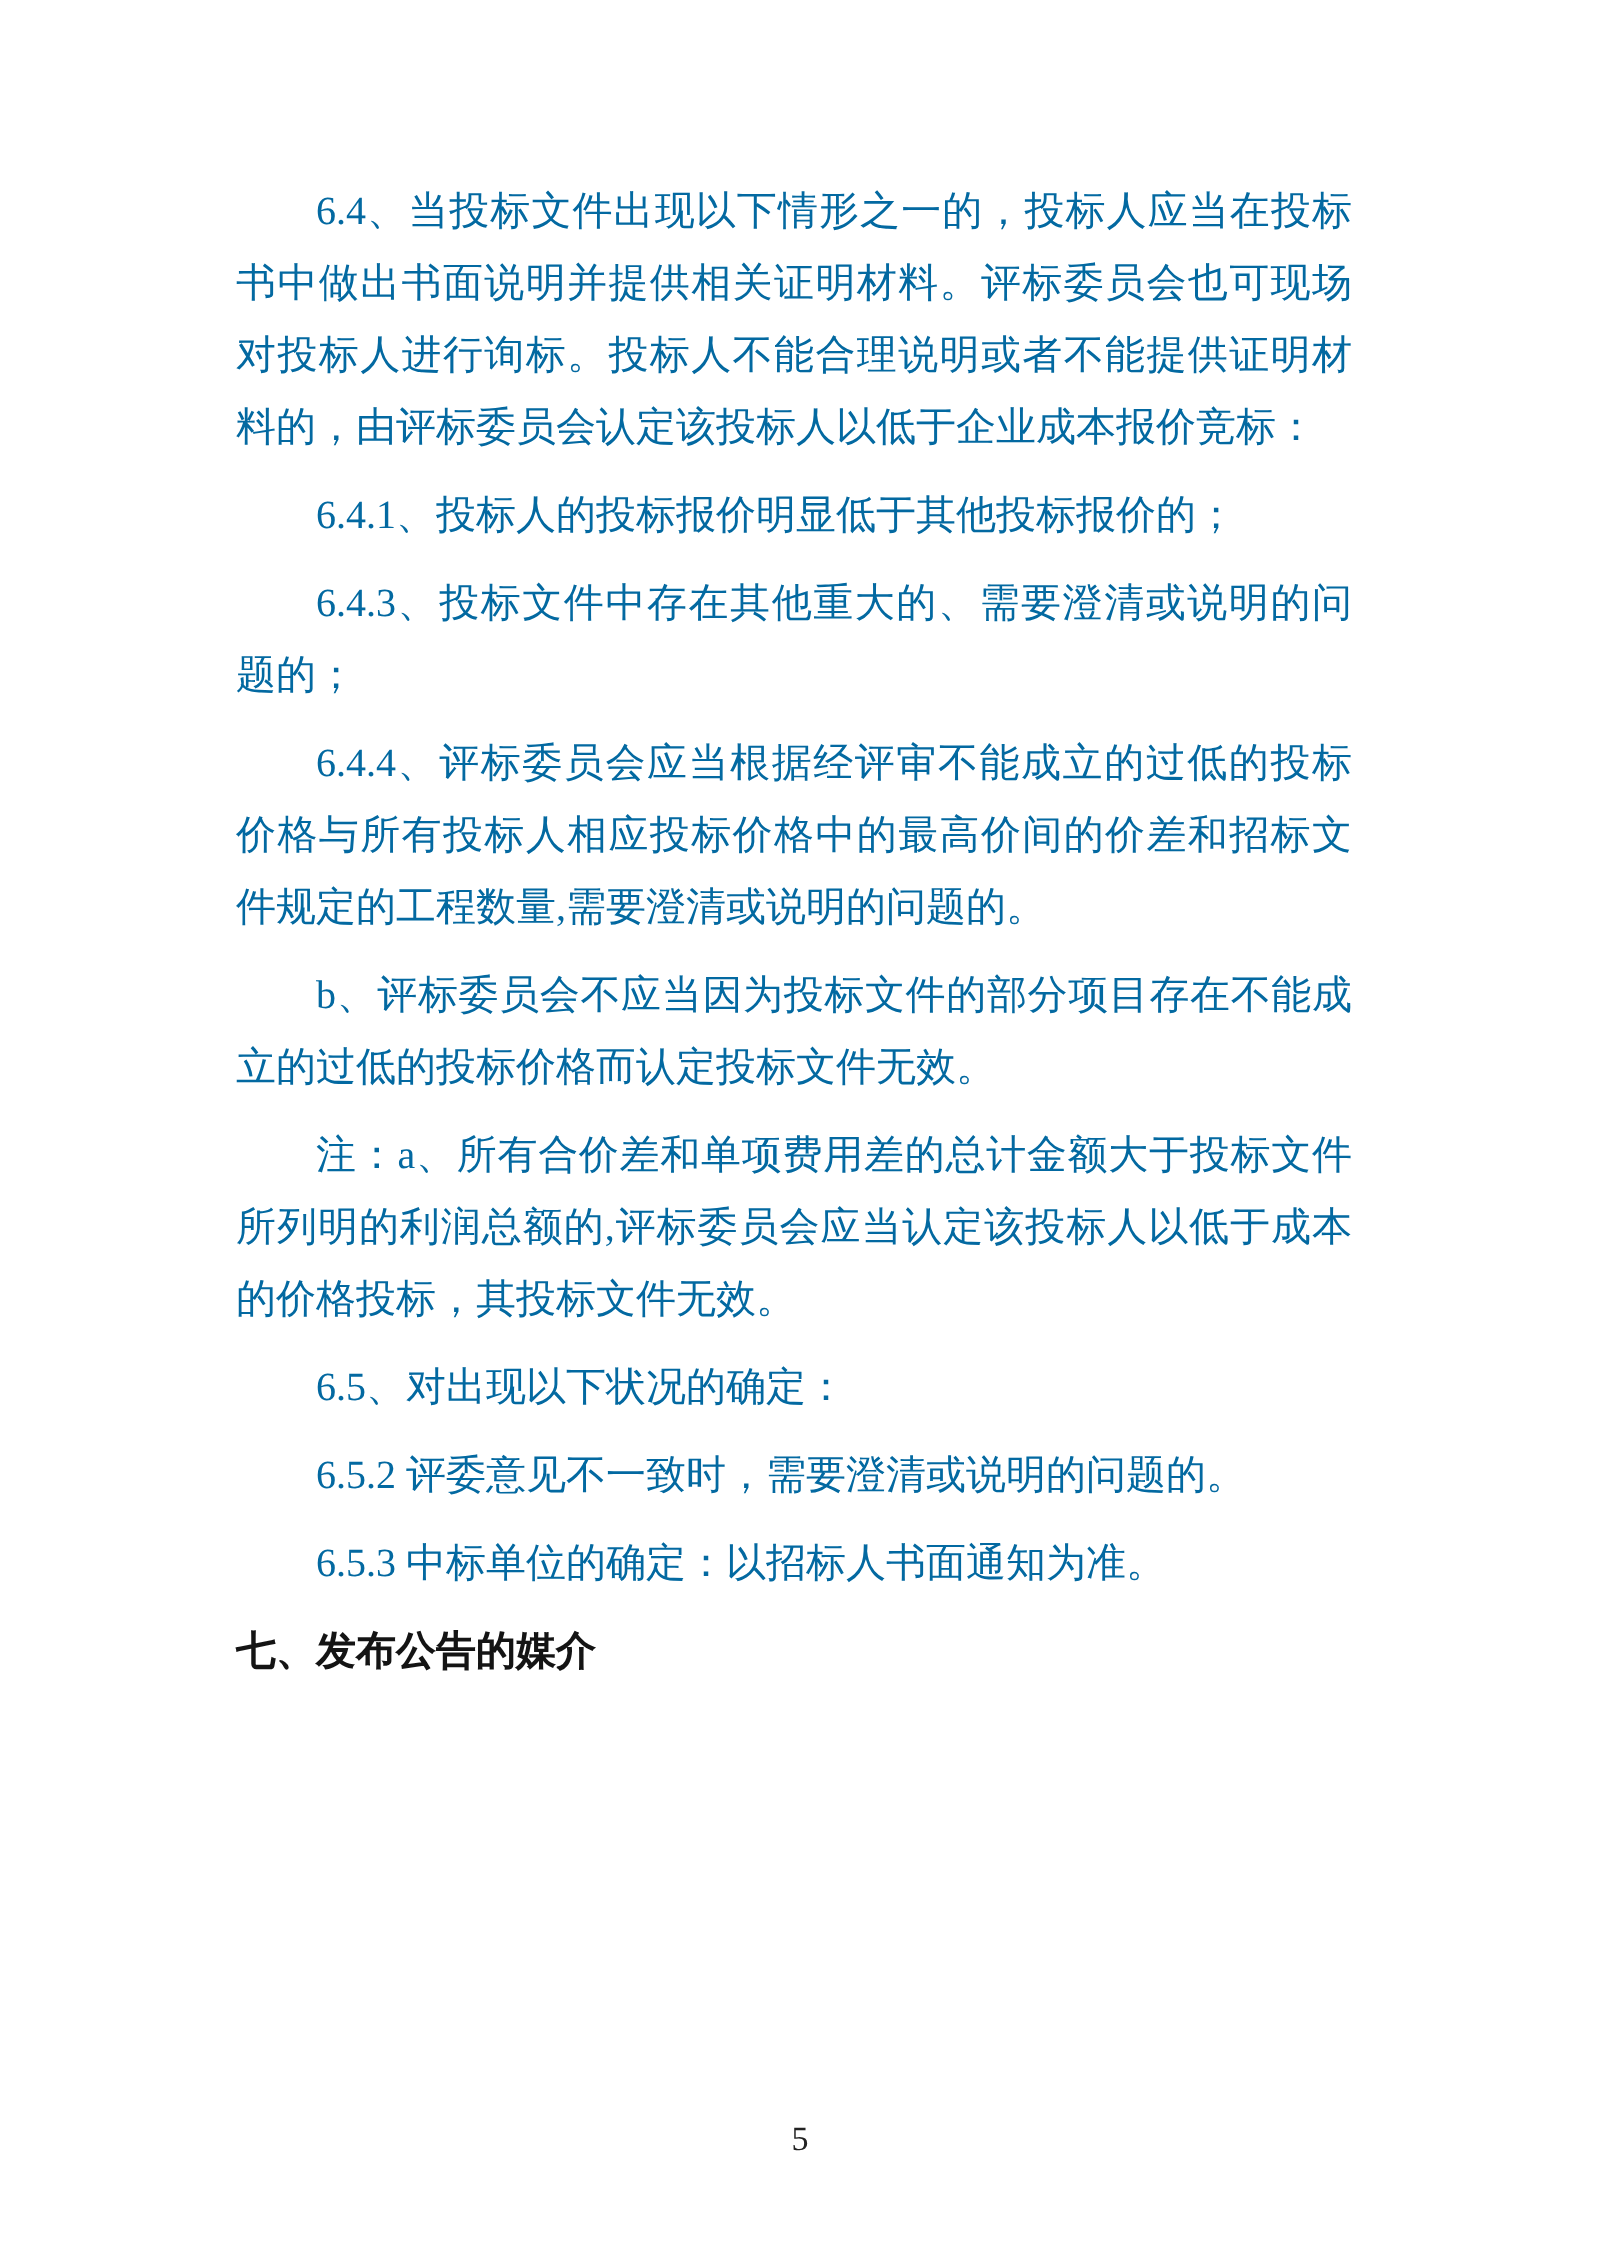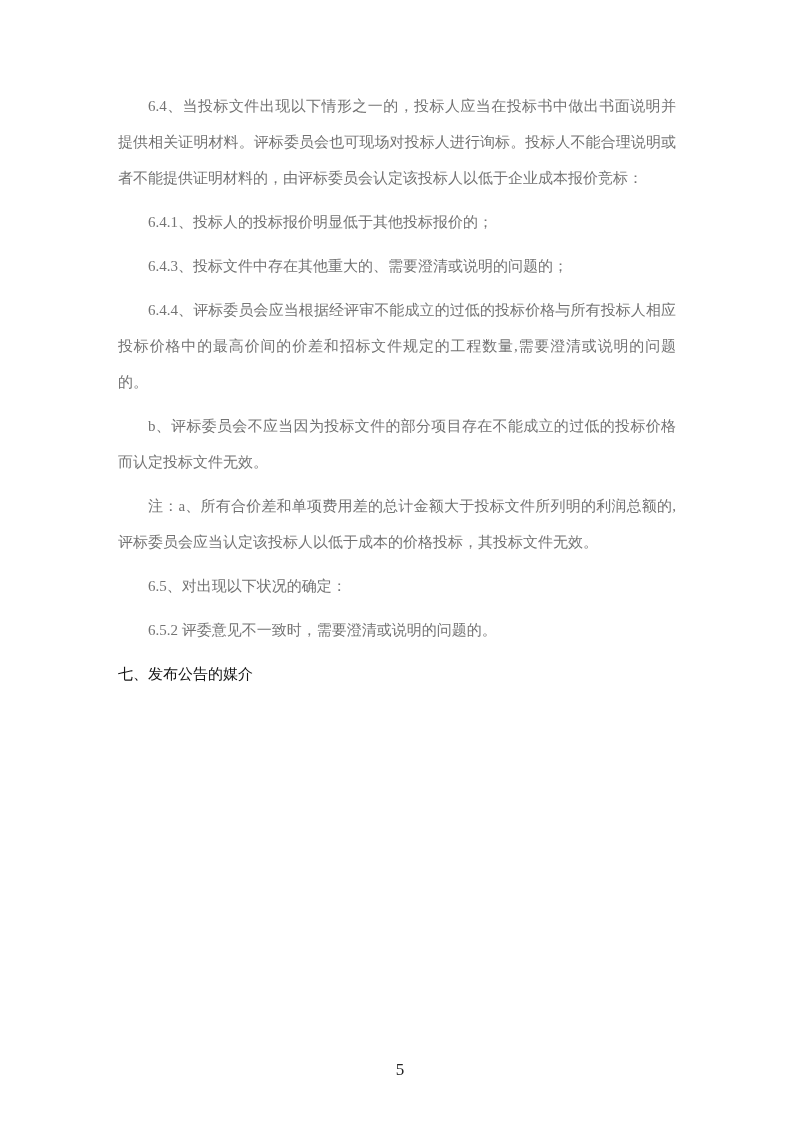--- a/index.html
+++ b/index.html
@@ -16,31 +16,31 @@
     color: #2e2e2e;
     overflow: hidden;
   }
   .content {
     position: absolute;
     left: 118px;
     top: 88px;
     width: 558px;
   }
   .para {
-    font-size: 15px;
+    font-size: 20px;
     line-height: 36px;
     margin: 0 0 8px 0;
     text-indent: 2em;
     text-align: justify;
-    color: #737373;
+    color: #0369a1;
   }
   .section-heading {
-    font-size: 15px;
+    font-size: 20px;
     line-height: 36px;
-    font-weight: normal;
+    font-weight: bold;
     color: #141414;
     margin: 0;
     text-indent: 0;
     font-family: "Liberation Sans", "DejaVu Sans", sans-serif;
   }
   .page-number {
     position: absolute;
     top: 1058px;
     left: 0;
     width: 800px;
@@ -56,16 +56,17 @@
 <div class="page">
   <div class="content">
     <p class="para">6.4、当投标文件出现以下情形之一的，投标人应当在投标书中做出书面说明并提供相关证明材料。评标委员会也可现场对投标人进行询标。投标人不能合理说明或者不能提供证明材料的，由评标委员会认定该投标人以低于企业成本报价竞标：</p>
     <p class="para">6.4.1、投标人的投标报价明显低于其他投标报价的；</p>
     <p class="para">6.4.3、投标文件中存在其他重大的、需要澄清或说明的问题的；</p>
     <p class="para">6.4.4、评标委员会应当根据经评审不能成立的过低的投标价格与所有投标人相应投标价格中的最高价间的价差和招标文件规定的工程数量,需要澄清或说明的问题的。</p>
     <p class="para">b、评标委员会不应当因为投标文件的部分项目存在不能成立的过低的投标价格而认定投标文件无效。</p>
     <p class="para">注：a、所有合价差和单项费用差的总计金额大于投标文件所列明的利润总额的,评标委员会应当认定该投标人以低于成本的价格投标，其投标文件无效。</p>
     <p class="para">6.5、对出现以下状况的确定：</p>
     <p class="para">6.5.2 评委意见不一致时，需要澄清或说明的问题的。</p>
+    <p class="para">6.5.3 中标单位的确定：以招标人书面通知为准。</p>
     <h2 class="section-heading">七、发布公告的媒介</h2>
   </div>
   <div class="page-number">5</div>
 </div>
 
 </body></html>

